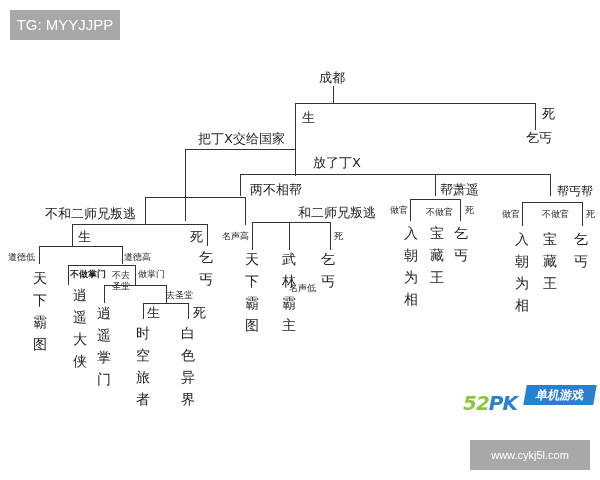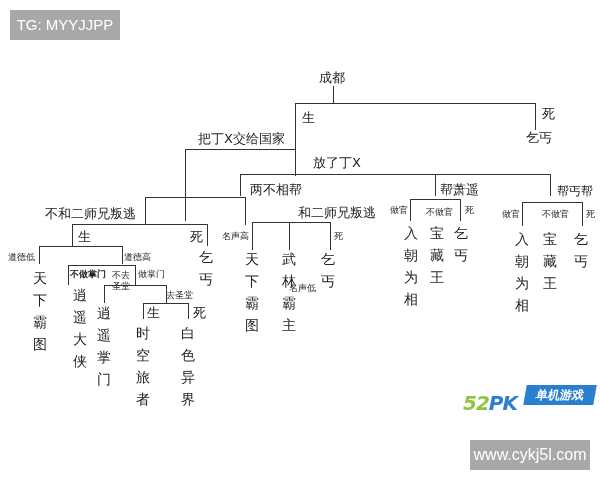--- a/index.html
+++ b/index.html
@@ -9,21 +9,21 @@
   .ln { position:absolute; background:#333; }
   .h { height:1px; }
   .v { width:1px; }
   .t13 { font-size:13px; line-height:15px; }
   .t12 { font-size:12px; line-height:14px; }
   .t9 { font-size:9px; line-height:11px; }
   .vert { font-size:14px; line-height:22px; white-space:normal; width:16px; text-align:center; }
   .badge-top { left:10px; top:10px; width:110px; height:30px; background:#a8a8a8; color:#fff;
                font-family:"Liberation Sans", sans-serif; font-size:15px; line-height:30px; text-align:center; }
   .badge-bot { left:470px; top:440px; width:120px; height:30px; background:#a8a8a8; color:#fff;
-               font-family:"Liberation Sans", sans-serif; font-size:16px; line-height:30px; text-align:center; }
+               font-family:"Liberation Sans", sans-serif; font-size:11px; line-height:30px; text-align:center; }
   .logo { left:463px; top:383px; width:135px; height:40px; }
   .logo-52 { position:absolute; left:0; top:8px; font-family:"DejaVu Sans", sans-serif; font-weight:bold;
              font-style:italic; font-size:20px; color:#8cc63f; letter-spacing:-1px; }
   .logo-pk { color:#2a7fd0; }
   .logo-tag { position:absolute; left:62px; top:2px; width:70px; height:20px; background:#2a7fd0; color:#fff;
               font-size:12px; line-height:20px; text-align:center; font-weight:bold; transform:skewX(-10deg); }
   .logo-url { position:absolute; left:0; top:26px; width:135px; text-align:center; font-size:9px; color:#3a6ea5;
               letter-spacing:1px; font-family:"DejaVu Sans Mono", monospace; }
 </style>
 </head>

